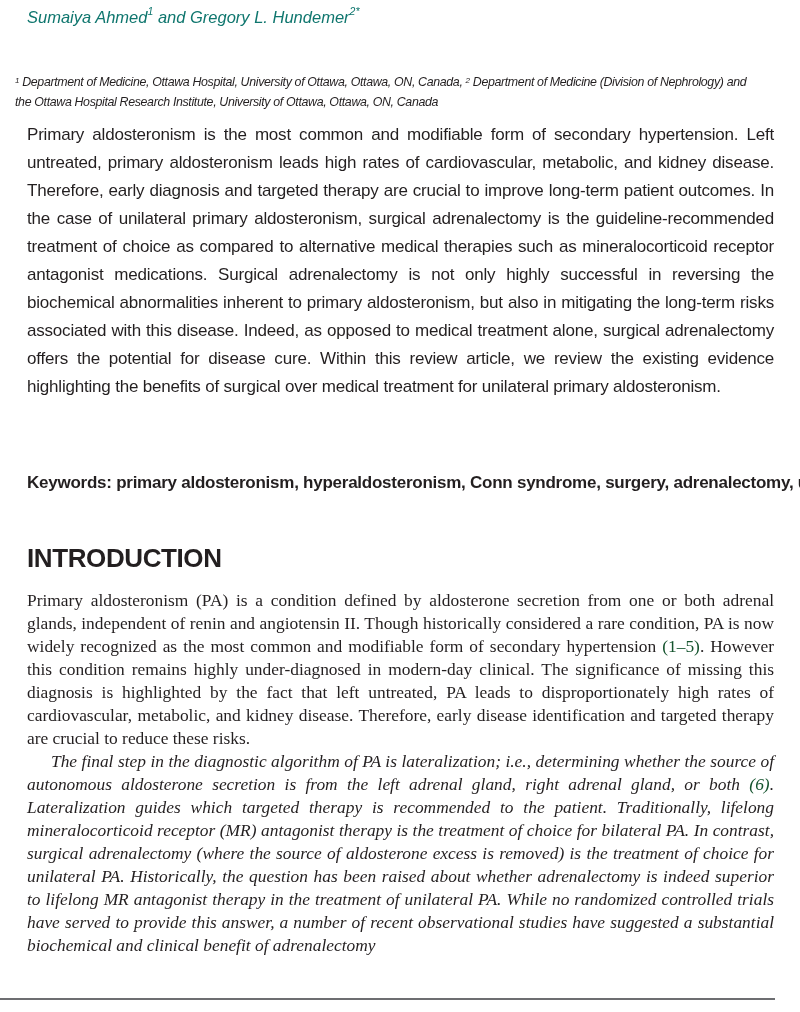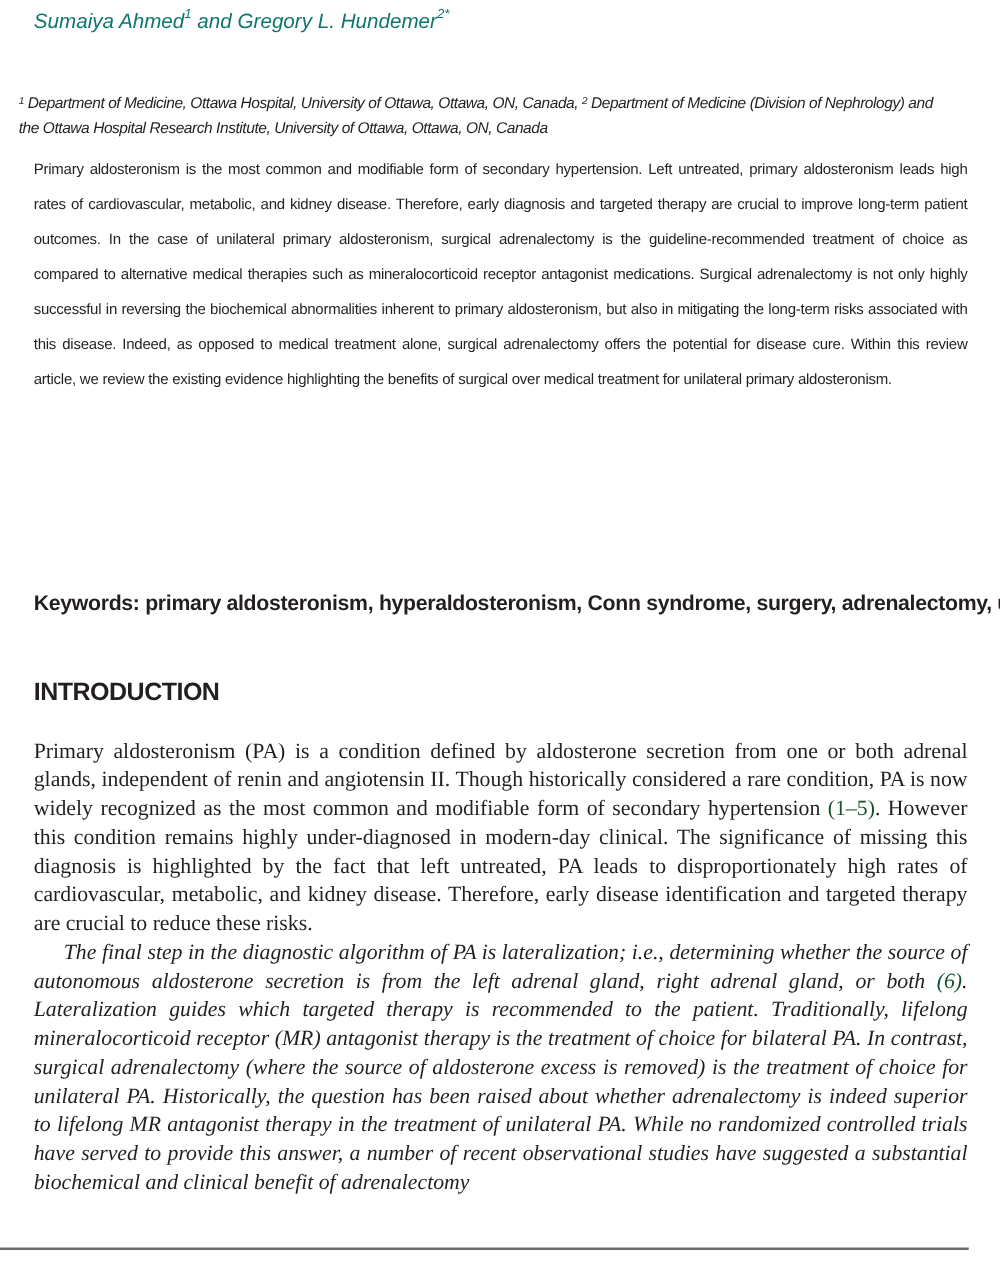--- a/index.html
+++ b/index.html
@@ -49,21 +49,21 @@
       vertical-align: top;
       position: relative;
       top: -1px;
     }
     .abstract {
       position: absolute;
       left: 27px;
       top: 121px;
       width: 747px;
       font-family: "Liberation Sans", sans-serif;
-      font-size: 12px;
+      font-size: 17px;
       line-height: 28px;
       color: #231f20;
       text-align: justify;
       letter-spacing: -0.2px;
     }
     .keywords {
       position: absolute;
       left: 27px;
       top: 473px;
       font-family: "Liberation Sans", sans-serif;
@@ -72,21 +72,21 @@
       color: #231f20;
       letter-spacing: -0.25px;
       white-space: nowrap;
     }
     .section-heading {
       position: absolute;
       left: 27px;
       top: 543px;
       font-family: "Liberation Sans", sans-serif;
       font-weight: bold;
-      font-size: 20px;
+      font-size: 26px;
       color: #231f20;
       letter-spacing: -0.4px;
     }
     .intro-body {
       position: absolute;
       left: 27px;
       top: 589px;
       width: 747px;
       font-family: "Liberation Serif", serif;
       font-size: 17.4px;

